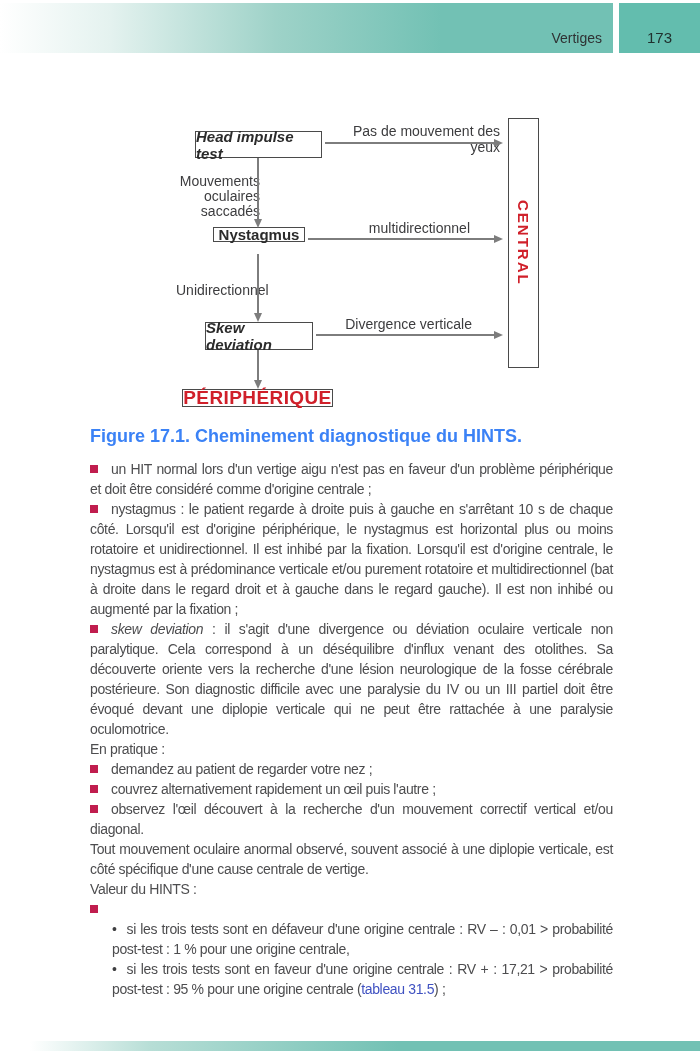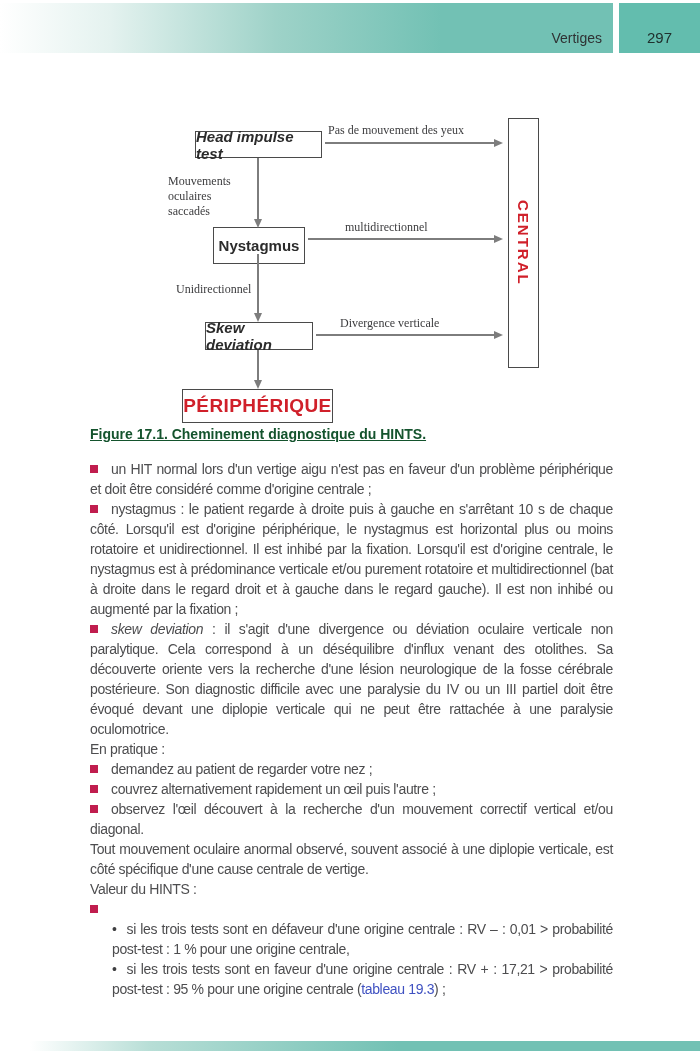--- a/index.html
+++ b/index.html
@@ -23,44 +23,44 @@
   }
   .hdr-page { font-size:15px; color:#20312e; }
   
   .node {
     position:absolute; background:#fff; border:1px solid #4a4a4a;
     display:flex; align-items:center; justify-content:center;
     color:#2b2b2b; font-weight:bold; font-size:15px;
   }
   .node.italic { font-style:italic; }
   .node-hit  { left:195px; top:131px; width:127px; height:27px; }
-  .node-nys  { left:213px; top:227px; width:92px;  height:37px; }
+  .node-nys  { left:213px; top:227px; width:92px;  height:15px; }
   .node-skew { left:205px; top:322px; width:108px; height:28px; }
-  .node-peri { left:182px; top:389px; width:151px; height:34px;
+  .node-peri { left:182px; top:389px; width:151px; height:18px;
                color:#d0202a; font-size:19px; letter-spacing:.4px; }
   .node-central { left:508px; top:118px; width:31px; height:250px;
                color:#d0202a; font-size:15px; letter-spacing:2px;
                writing-mode:vertical-rl; }
-  .flabel { position:absolute; font-size:12px; color:#3c3c3e; text-align:left;font-family:Liberation Serif, serif; }
+  .flabel { position:absolute; font-size:14px; color:#3c3c3e; text-align:right; }
   .lbl-noeye   { left:328px; top:123px; width:172px; }
   .lbl-sacc    { left:168px; top:174px; width:92px; line-height:15px; }
   .lbl-multi   { left:345px; top:220px; width:125px; }
   .lbl-uni     { left:176px; top:282px; width:92px; }
   .lbl-diverg  { left:340px; top:316px; width:132px; }
   .h-line { position:absolute; height:2px; background:#7d7d7d; }
   .v-line { position:absolute; width:2px;  background:#7d7d7d; }
   .ah-right { position:absolute; width:0; height:0;
     border-top:4px solid transparent; border-bottom:4px solid transparent;
     border-left:9px solid #7d7d7d; }
   .ah-down { position:absolute; width:0; height:0;
     border-left:4px solid transparent; border-right:4px solid transparent;
     border-top:9px solid #7d7d7d; }
   .caption {
     position:absolute; left:90px; top:426px; width:522px;
-    font-size:14px; font-weight:bold; color:#14532d;text-decoration:underline;
+    font-size:18px; font-weight:bold; color:#3b82f6;
   }
   
   .body-text {
     position:absolute; left:90px; top:459px; width:523px;
     font-size:14px; line-height:20px; letter-spacing:-0.35px;
     color:#4d4d4f; text-align:justify;
   }
   .body-text p { margin:0; }
   .sq {
     display:inline-block; width:8px; height:8px; background:#c01d4e;
@@ -78,21 +78,21 @@
 </style>
 </head>
 <body>
 
 <div class="sheet">
 
   <div class="hdr-bar">
     <span class="hdr-title">Vertiges</span>
   </div>
   <div class="hdr-pagebox">
-    <span class="hdr-page">297</span>
+    <span class="hdr-page">173</span>
   </div>
 
   <div class="node italic node-hit">Head impulse test</div>
   <div class="node node-nys">Nystagmus</div>
   <div class="node italic node-skew">Skew deviation</div>
   <div class="node node-peri">PÉRIPHÉRIQUE</div>
   <div class="node node-central">CENTRAL</div>
 
   <div class="flabel lbl-noeye">Pas de mouvement des yeux</div>
   <div class="flabel lbl-sacc">
@@ -129,18 +129,18 @@
     <p><span class="sq"></span><span>nystagmus : le patient regarde à droite puis à gauche en s'arrêtant 10 s de chaque côté. Lorsqu'il est d'origine périphérique, le nystagmus est horizontal plus ou moins rotatoire et unidirectionnel. Il est inhibé par la fixation. Lorsqu'il est d'origine centrale, le nystagmus est à prédominance verticale et/ou purement rotatoire et multidirectionnel (bat à droite dans le regard droit et à gauche dans le regard gauche). Il est non inhibé ou augmenté par la fixation ;</span></p>
     <p><span class="sq"></span><span class="it">skew deviation</span><span> : il s'agit d'une divergence ou déviation oculaire verticale non paralytique. Cela correspond à un déséquilibre d'influx venant des otolithes. Sa découverte oriente vers la recherche d'une lésion neurologique de la fosse cérébrale postérieure. Son diagnostic difficile avec une paralysie du IV ou un III partiel doit être évoqué devant une diplopie verticale qui ne peut être rattachée à une paralysie oculomotrice.</span></p>
     <p>En pratique :</p>
     <p><span class="sq"></span><span>demandez au patient de regarder votre nez ;</span></p>
     <p><span class="sq"></span><span>couvrez alternativement rapidement un œil puis l'autre ;</span></p>
     <p><span class="sq"></span><span>observez l'œil découvert à la recherche d'un mouvement correctif vertical et/ou diagonal.</span></p>
     <p>Tout mouvement oculaire anormal observé, souvent associé à une diplopie verticale, est côté spécifique d'une cause centrale de vertige.</p>
     <p>Valeur du HINTS :</p>
     <p><span class="sq"></span></p>
     <p class="sub"><span class="dot">•</span><span>si les trois tests sont en défaveur d'une origine centrale : RV – : 0,01 &gt; probabilité post-test : 1 % pour une origine centrale,</span></p>
-    <p class="sub"><span class="dot">•</span><span>si les trois tests sont en faveur d'une origine centrale : RV + : 17,21 &gt; probabilité post-test : 95 % pour une origine centrale (</span><span class="link">tableau 19.3</span><span>) ;</span></p>
+    <p class="sub"><span class="dot">•</span><span>si les trois tests sont en faveur d'une origine centrale : RV + : 17,21 &gt; probabilité post-test : 95 % pour une origine centrale (</span><span class="link">tableau 31.5</span><span>) ;</span></p>
   </div>
 
   <div class="ftr-bar"></div>
 
 </div>
 
 </body></html>

